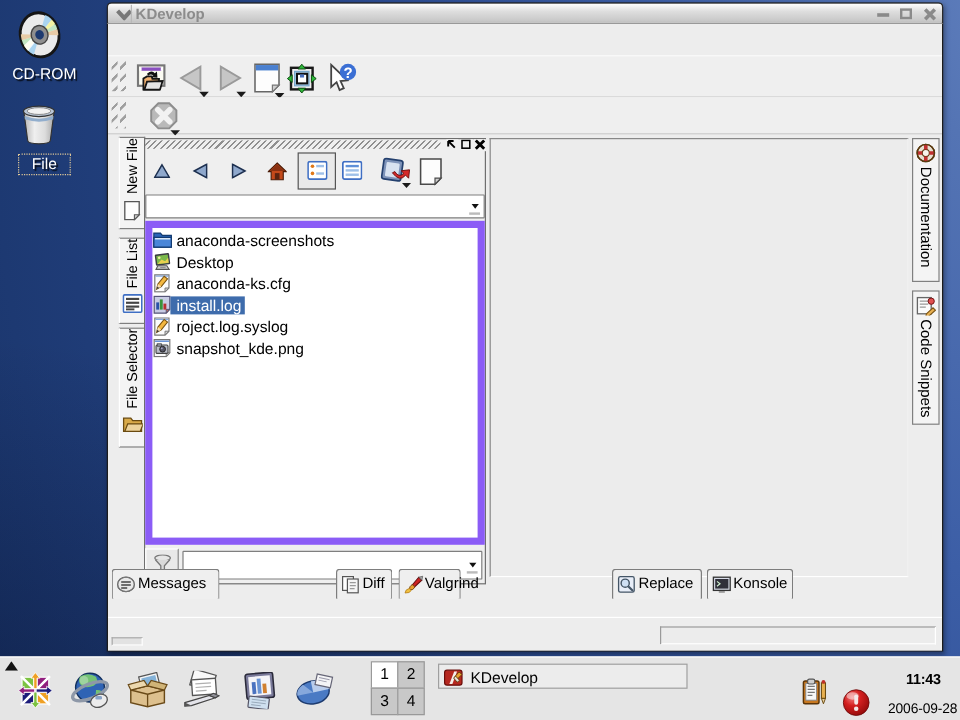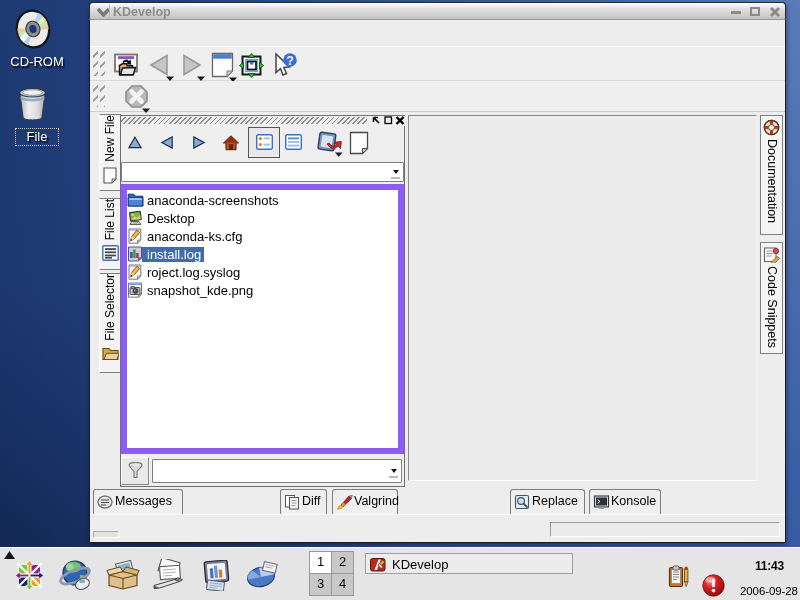--- a/index.html
+++ b/index.html
@@ -54,21 +54,21 @@
   .combo .bar { position:absolute; right:3px; bottom:2px; width:9px; height:2px; background:#bbb; }
 
   #editor { left:318px; top:3px; width:349px; height:366px; background:#ececec; border:1px solid #888;
             border-bottom-color:#fff; border-right-color:#f2f2f2; }
 
   .vtabR { position:absolute; left:670px; width:23px; background:#f4f4f4; border:1px solid #808080;
            display:flex; flex-direction:column; align-items:center; }
   .vtabR .txt { writing-mode:vertical-rl; font-size:12.5px; color:#000; padding-top:3px; }
   .vtabR svg { margin-top:3px; }
 
-  .btab { position:absolute; top:486px; height:25px; background:#efefef; border:1px solid #7d7d7d; border-bottom:none;
+  .btab { position:absolute; top:471px; height:25px; background:#efefef; border:1px solid #7d7d7d; border-bottom:none;
           border-radius:3px 3px 0 0; font-size:12.5px; color:#000; padding:4px 4px 0 21px; white-space:nowrap; }
   .btab svg { position:absolute; left:3px; top:4px; }
 
   #statusbar { left:0px; top:511px; width:695px; height:28px; background:#ededed; border-top:1px solid #fff; }
   #statusfield { left:460px; top:7px; width:230px; height:15px; background:#ececec; border:1px solid #9a9a9a; border-bottom-color:#fff; border-right-color:#fff;}
 
   #taskbar { left:0; top:547px; width:800px; height:53px; background:#e5e5e5; border-top:1px solid #fcfcfc; }
   #pager { left:309px; top:3px; width:46px; height:44px; }
   .pcell { position:absolute; width:23px; height:23px; background:#c8c8c8; border:1px solid #999;
            font-size:13px; text-align:center; line-height:20px; color:#000;}
@@ -410,21 +410,21 @@
   <div class="btab" style="left:3px;width:90px;"><span id="ic-bt0"><svg width="17" height="16" viewBox="0 0 17 16">
           <ellipse cx="8" cy="8" rx="7" ry="6" fill="#e8e8e8" stroke="#555" stroke-width="1.1"></ellipse>
           <ellipse cx="8" cy="8" rx="7" ry="6" fill="none" stroke="#888" stroke-width="0.6"></ellipse>
           <path d="M4 6 l8 0 M4 8.5 l8 0 M4 11 l5 0" stroke="#444" stroke-width="1.2"></path>
         </svg></span>Messages</div>
   <div class="btab" style="left:190px;width:47px;"><span id="ic-bt2"><svg width="17" height="16" viewBox="0 0 17 16">
           <rect x="1.5" y="1.5" width="9" height="11.5" fill="#fff" stroke="#555" stroke-width="1"></rect>
           <rect x="5.5" y="3.5" width="9" height="11.5" fill="#f4f4f4" stroke="#555" stroke-width="1"></rect>
           <path d="M7.5 6.5 l5 0 M7.5 9 l5 0 M7.5 11.5 l4 0" stroke="#999" stroke-width="1"></path>
         </svg></span>Diff</div>
-  <div class="btab" style="left:242px;width:66px;"><span id="ic-bt3"><svg width="17" height="16" viewBox="0 0 17 16">
+  <div class="btab" style="left:242px;width:52px;"><span id="ic-bt3"><svg width="17" height="16" viewBox="0 0 17 16">
           <path d="M7.5 8.5 L13 2 L15.5 4.5 L9 10.5 Z" fill="#cc2222" stroke="#661010" stroke-width="0.9"></path>
           <path d="M13 2 L15.5 4.5 L16.3 1.2 Z" fill="#a8a8a8" stroke="#555" stroke-width="0.6"></path>
           <path d="M5.5 12.5 q-0.8 -3 2.2 -4.3 l2 2 q-1.3 3 -4.2 2.3 Z" fill="#e8a030" stroke="#7a4a10" stroke-width="0.8"></path>
           <path d="M1.5 15.2 q0.3 -3.2 3.6 -3.8 l1.6 1.6 q-1.2 2.4 -5.2 2.2 Z" fill="#f0c040" stroke="#b07818" stroke-width="0.6"></path>
         </svg></span>Valgrind</div>
   <div class="btab" style="left:420px;width:75px;"><span id="ic-bt5"><svg width="17" height="16" viewBox="0 0 17 16">
           <rect x="1.5" y="1.5" width="13" height="13" rx="1.5" fill="#e8eef8" stroke="#456" stroke-width="1.1"></rect>
           <circle cx="7" cy="7" r="3.4" fill="#cfe0f4" stroke="#456" stroke-width="1.2"></circle>
           <path d="M9.5 9.5 L13.5 13.5" stroke="#456" stroke-width="1.8"></path>
         </svg></span>Replace</div>

